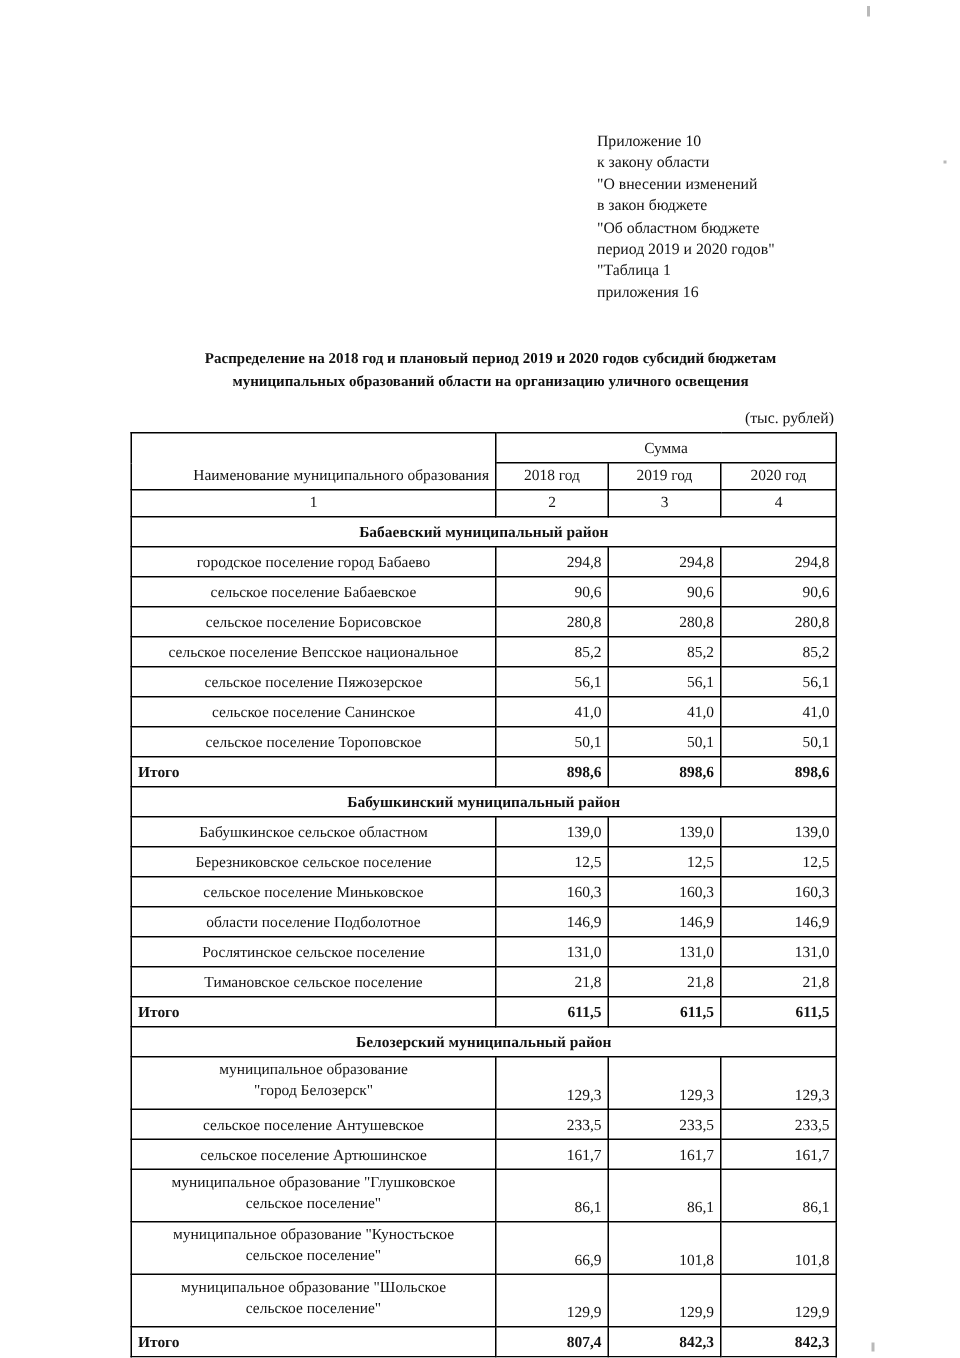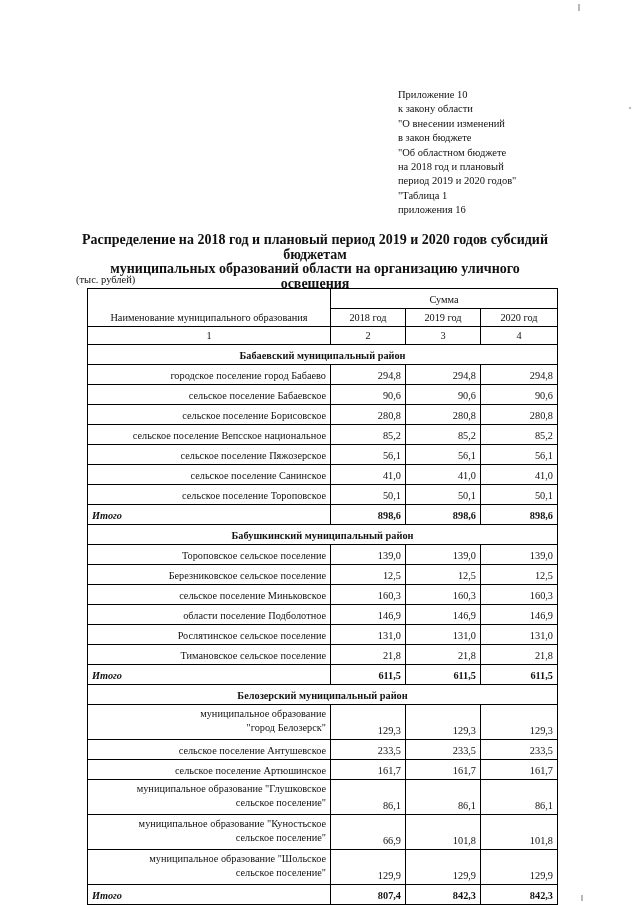--- a/index.html
+++ b/index.html
@@ -33,37 +33,37 @@
     font-size: 10.5px;
     line-height: 14.4px;
     text-align: left;
     white-space: pre;
   }
   .appendix div { white-space: pre; }
 
   
   .doc-title {
     position: absolute;
-    left: 80px;
+    left: 92px;
     top: 233px;
     width: 470px;
-    font-size: 14px;
+    font-size: 10px;
     line-height: 14.5px;
     font-weight: bold;
     text-align: center;
   }
 
   
   .units {
     position: absolute;
-    left: 76px;
+    left: 88px;
     top: 274px;
     width: 468px;
     font-size: 10.5px;
-    text-align: left;
+    text-align: right;
   }
 
   
   .tbl-wrap {
     position: absolute;
     left: 87px;
     top: 288px;
     width: 470px;
   }
   table.main {
@@ -79,21 +79,21 @@
     vertical-align: bottom;
     font-weight: normal;
     background: #fff;
   }
   col.c-name { width: 243px; }
   col.c-y1   { width: 75px; }
   col.c-y2   { width: 75px; }
   col.c-y3   { width: 77px; }
 
   th.hdr-name {
-    text-align: center;
+    text-align: right;
     vertical-align: top;
     height: 34px;
     padding-top: 3px;
   }
   th.hdr-sum {
     text-align: center;
     vertical-align: middle;
     height: 16px;
     padding-top: 1px;
     padding-bottom: 2px;
@@ -110,63 +110,63 @@
     padding-top: 0;
     padding-bottom: 1px;
   }
 
   tr.district td {
     font-weight: bold;
     text-align: center;
     height: 16px;
   }
   tr.item td.nm {
-    text-align: right;
+    text-align: center;
     height: 16px;
   }
   tr.item td.val {
     text-align: right;
     height: 16px;
     margin-left: 40px;
   }
   tr.item.two td.nm,
   tr.item.two td.val {
     height: 30px;
   }
   tr.item.two td.nm {
     vertical-align: top;
     padding-top: 2px;
     line-height: 13.5px;
   }
   tr.total td {
     font-weight: bold;
     height: 16px;
   }
-  tr.total td.nm { text-align: left; font-style: italic; }
+  tr.total td.nm { text-align: left; }
   tr.total td.val { text-align: right; }
 
   
   .speck {
     position: absolute;
     background: #b9b9b9;
   }
   .speck.s1 { left: 578px; top: 4px;  width: 2px; height: 7px; }
   .speck.s2 { left: 629px; top: 107px; width: 2px; height: 2px; }
   .speck.s3 { left: 581px; top: 895px; width: 2px; height: 6px; }
 </style>
 </head>
 <body>
 
 <div class="page">
 
   <div class="speck s1"></div>
   <div class="speck s2"></div>
   <div class="speck s3"></div>
 
-  <div class="appendix" id="appendix-block"><div>Приложение 10</div><div>к закону области</div><div>"О внесении изменений</div><div>в закон бюджете</div><div>"Об областном бюджете</div><div>на 2018 год и плановый</div><div>период 2019 и 2020 годов"</div><div>"Таблица 1</div><div>приложения 16</div></div>
+  <div class="appendix" id="appendix-block"><div>Приложение 10</div><div>к закону области</div><div>"О внесении изменений</div><div>в закон бюджете</div><div>"Об областном бюджете</div><div>период 2019 и 2020 годов"</div><div>"Таблица 1</div><div>приложения 16</div></div>
 
   <div class="doc-title">
     <div>Распределение на 2018 год и плановый период 2019 и 2020 годов субсидий бюджетам</div>
     <div>муниципальных образований области на организацию уличного освещения</div>
   </div>
 
   <div class="units">(тыс. рублей)</div>
 
   <div class="tbl-wrap">
     <table class="main">
@@ -242,21 +242,21 @@
           <tr class="total">
             <td class="nm">Итого</td>
             <td class="val">898,6</td>
             <td class="val">898,6</td>
             <td class="val">898,6</td>
           </tr>
           <tr class="district">
             <td colspan="4">Бабушкинский муниципальный район</td>
           </tr>
           <tr class="item">
-            <td class="nm">Тороповское сельское поселение</td>
+            <td class="nm">Бабушкинское сельское областном</td>
             <td class="val">139,0</td>
             <td class="val">139,0</td>
             <td class="val">139,0</td>
           </tr>
           <tr class="item">
             <td class="nm">Березниковское сельское поселение</td>
             <td class="val">12,5</td>
             <td class="val">12,5</td>
             <td class="val">12,5</td>
           </tr>

